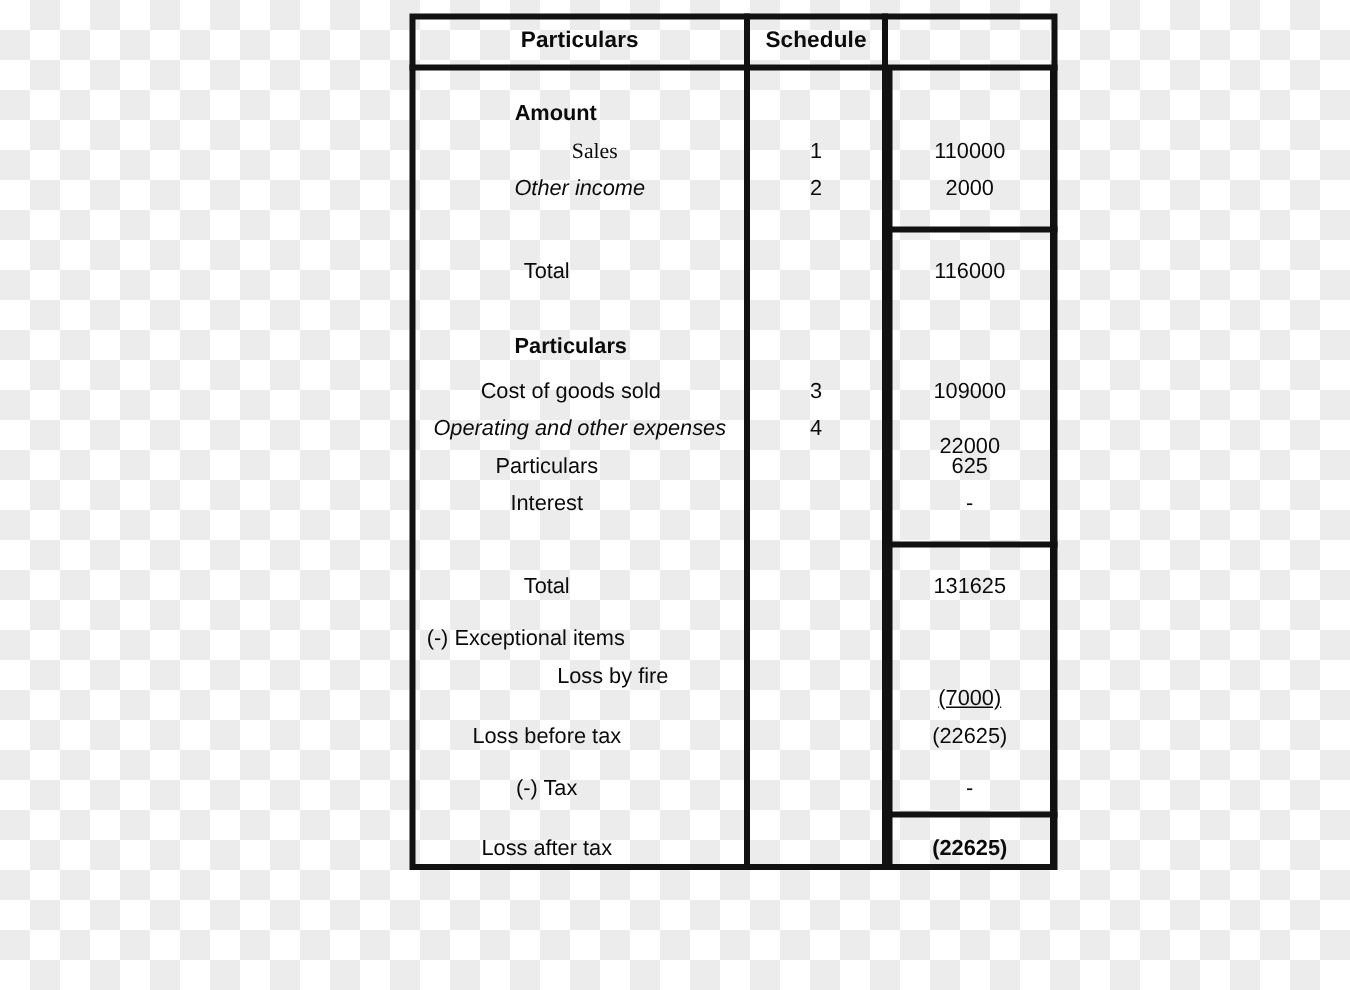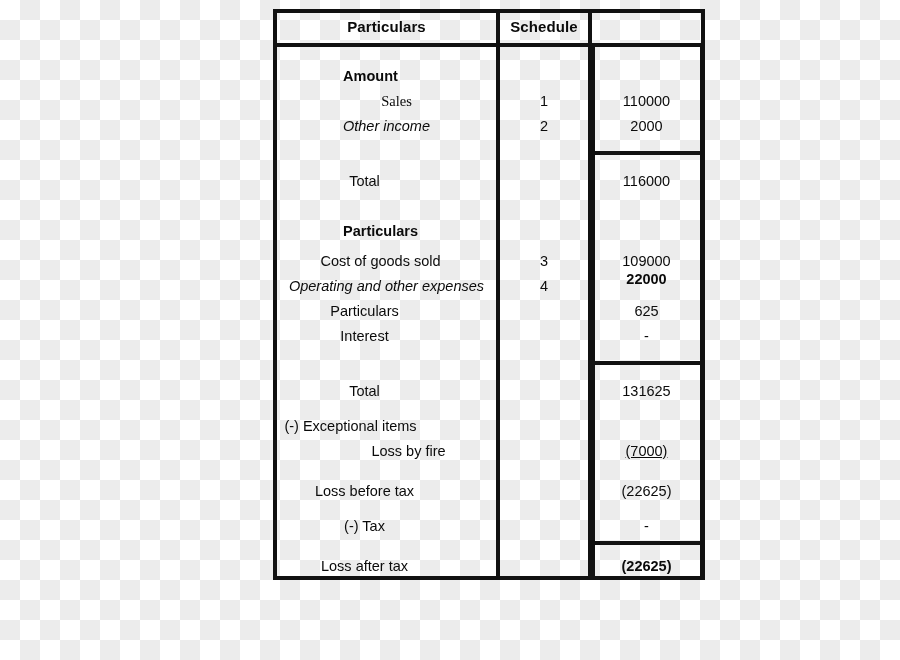--- a/index.html
+++ b/index.html
@@ -177,30 +177,30 @@
       <div class="cell schedule-cell" style="top: 116px;">2</div>
       <div class="cell amount-cell" style="top: 116px;">2000</div>
       <div class="cell particulars-cell ind-4" style="top: 171px;">Total</div>
       <div class="cell amount-cell" style="top: 171px;">116000</div>
       <div class="cell particulars-cell bold ind-3" style="top: 221px;">Particulars</div>
       <div class="cell particulars-cell ind-3" style="top: 251px;">Cost of goods sold</div>
       <div class="cell schedule-cell" style="top: 251px;">3</div>
       <div class="cell amount-cell" style="top: 251px;">109000</div>
       <div class="cell particulars-cell ind-0" style="top: 276px;">Operating and other expenses</div>
       <div class="cell schedule-cell" style="top: 276px;">4</div>
-      <div class="cell amount-cell" style="top: 269px; font-weight: bold;">22000</div>
+      <div class="cell amount-cell" style="top: 288px;">22000</div>
       <div class="cell particulars-cell ind-4" style="top: 301px;">Particulars</div>
       <div class="cell amount-cell" style="top: 301px;">625</div>
       <div class="cell particulars-cell ind-4" style="top: 326px;">Interest</div>
       <div class="cell amount-cell" style="top: 326px;">-</div>
       <div class="cell particulars-cell ind-4" style="top: 381px;">Total</div>
       <div class="cell amount-cell" style="top: 381px;">131625</div>
       <div class="cell particulars-cell ind-6" style="top: 416px;">(-) Exceptional items</div>
       <div class="cell particulars-cell ind-5" style="top: 441px;">Loss by fire</div>
-      <div class="cell amount-cell" style="top: 441px; text-decoration: underline;">(7000)</div>
+      <div class="cell amount-cell" style="top: 456px; text-decoration: underline;">(7000)</div>
       <div class="cell particulars-cell ind-4" style="top: 481px;">Loss before tax</div>
       <div class="cell amount-cell" style="top: 481px;">(22625)</div>
       <div class="cell particulars-cell ind-4" style="top: 516px;">(-) Tax</div>
       <div class="cell amount-cell" style="top: 516px;">-</div>
       <div class="cell particulars-cell ind-4" style="top: 556px;">Loss after tax</div>
       <div class="cell amount-cell bold" style="top: 556px;">(22625)</div>
     </div>
 
 </div>
 

